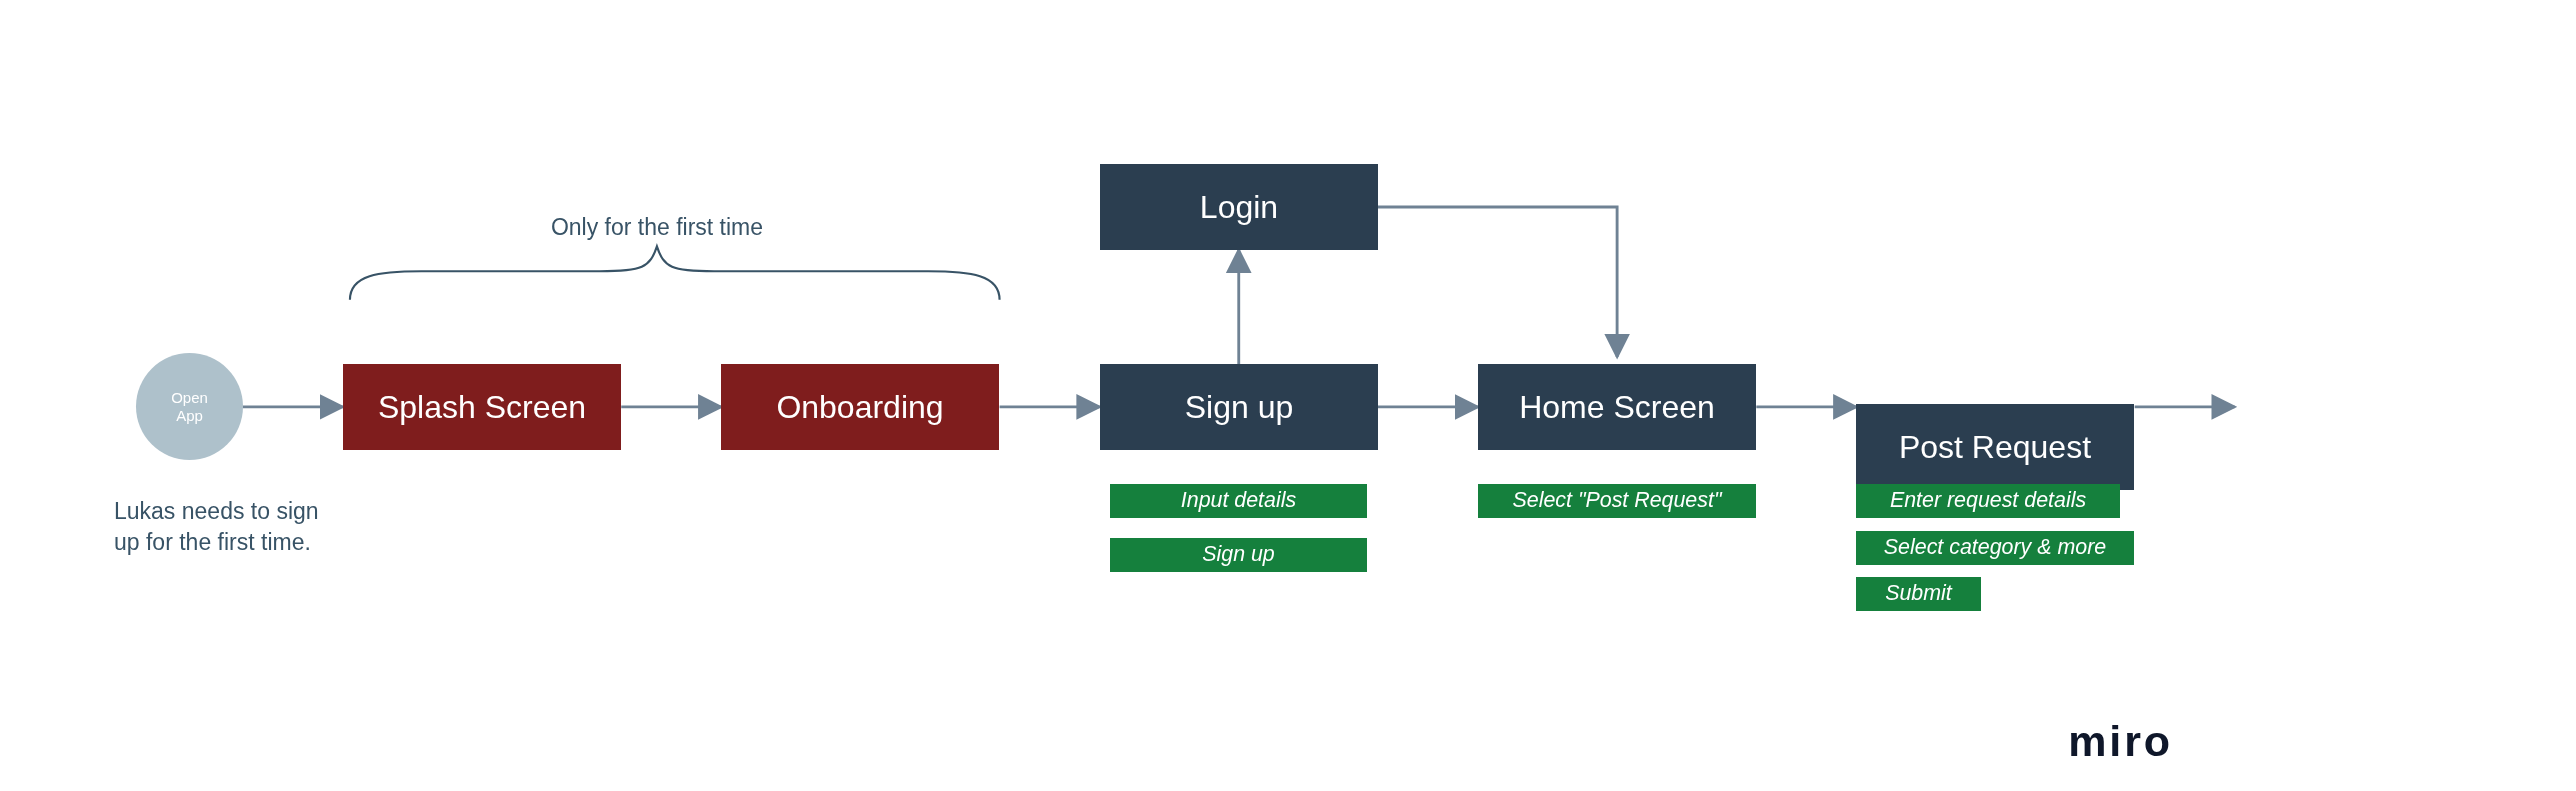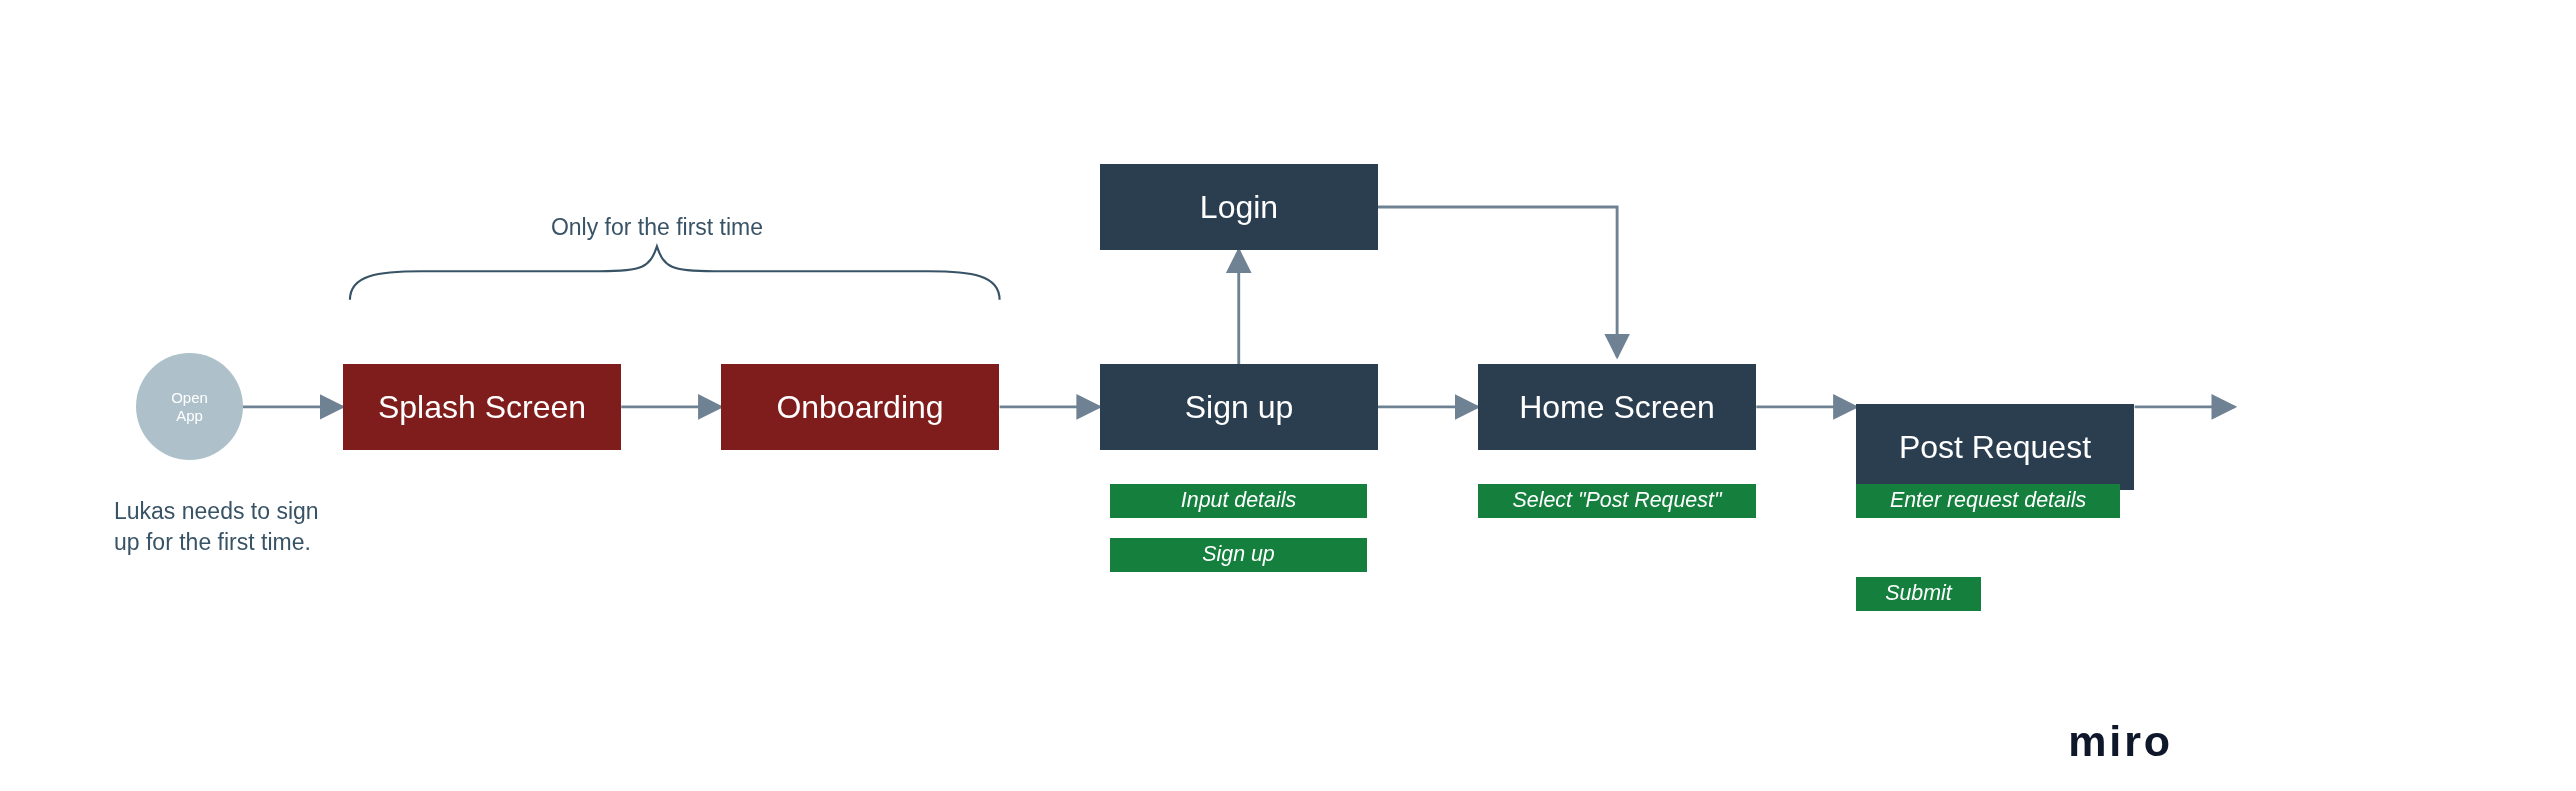--- a/index.html
+++ b/index.html
@@ -156,20 +156,23 @@
     <span>Sign up</span>
   </div>
 
   <div class="node sub-step" style="left:1478px; top:478px; width:278px; height:34px;">
     <span>Select "Post Request"</span>
   </div>
 
   <div class="node sub-step" style="left:1856px; top:478px; width:264px; height:34px;">
     <span>Enter request details</span>
   </div>
+  <div class="node sub-step" style="left:1856px; top:525px; width:278px; height:34px;">
+    <span>Select category &amp; more</span>
+  </div>
   <div class="node sub-step" style="left:1856px; top:571px; width:125px; height:34px;">
     <span>Submit</span>
   </div>
 
   <div class="brand">miro</div>
 
 </div>
 
 
 </body></html>

